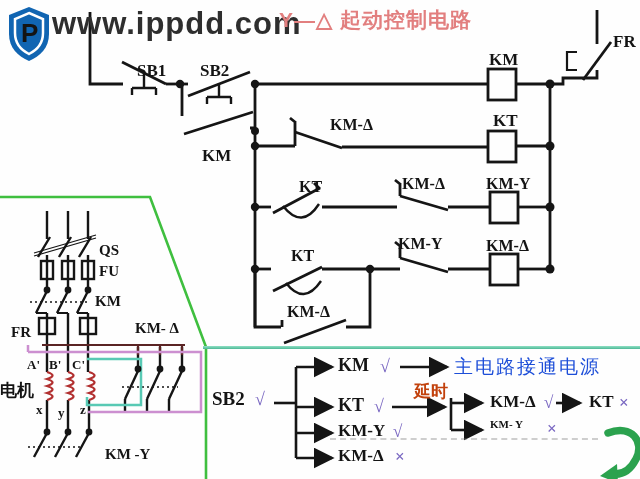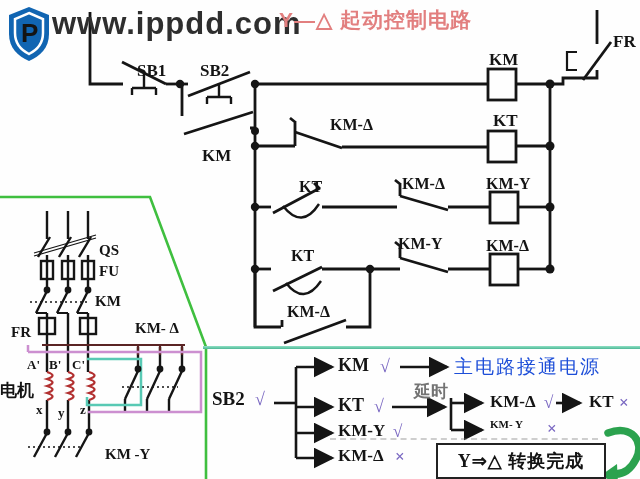--- a/index.html
+++ b/index.html
@@ -7,21 +7,21 @@
          font-family:"Liberation Sans",sans-serif;}
   svg{position:absolute;overflow:visible;}
   svg text{font-family:"Liberation Serif",serif;font-weight:bold;fill:#141414;}
   .abs{position:absolute;}
   .ser{font-family:"Liberation Serif",serif;font-weight:bold;color:#141414;}
   .cn{font-family:"Liberation Sans",sans-serif;color:#1d4ed8;}
   .mark{font-family:"Liberation Serif",serif;font-weight:bold;color:#7a68c2;}
   .wm-text{font-size:31px;font-weight:bold;color:#2e2e2e;letter-spacing:1px;
            font-family:"Liberation Sans",sans-serif;}
   .title{font-size:21px;font-weight:600;color:#e27f7f;letter-spacing:1px;margin-left:36px;}
-  .delay{font-size:17px;font-weight:bold;color:#737373;}
+  .delay{font-size:17px;font-weight:bold;color:#c2410c;}
   .resultbox{position:absolute;left:232px;top:93px;width:166px;height:32px;
              border:2px solid #222;background:#fff;display:flex;align-items:center;
              justify-content:center;font-size:18px;font-weight:bold;
              font-family:"Liberation Serif",serif;color:#141414;letter-spacing:1px;}
   .faintdash{position:absolute;border-top:2px dashed rgba(110,110,110,0.33);}
   .divider{position:absolute;left:203px;top:346px;width:437px;height:3px;
            background:linear-gradient(to bottom,#8fe0c4,#4db896);}
 </style>
 </head>
 <body>
@@ -252,18 +252,15 @@
     <span class="abs mark" style="left:343px;top:69px;font-size:17px">×</span>
 
     <span class="abs ser" style="left:134px;top:71px;font-size:17px">KM-Y</span>
     <span class="abs mark" style="left:189px;top:72px;font-size:17px">√</span>
 
     <span class="abs ser" style="left:134px;top:96px;font-size:17px">KM-Δ</span>
     <span class="abs mark" style="left:191px;top:97px;font-size:17px">×</span>
 
     <div class="faintdash" style="left:126px;top:88px;width:268px"></div>
 
-    <div class="resultbox">
-      <span>Y⇒△ 转换完成</span>
-    </div>
   </div>
 
 </div>
 
 </body></html>

